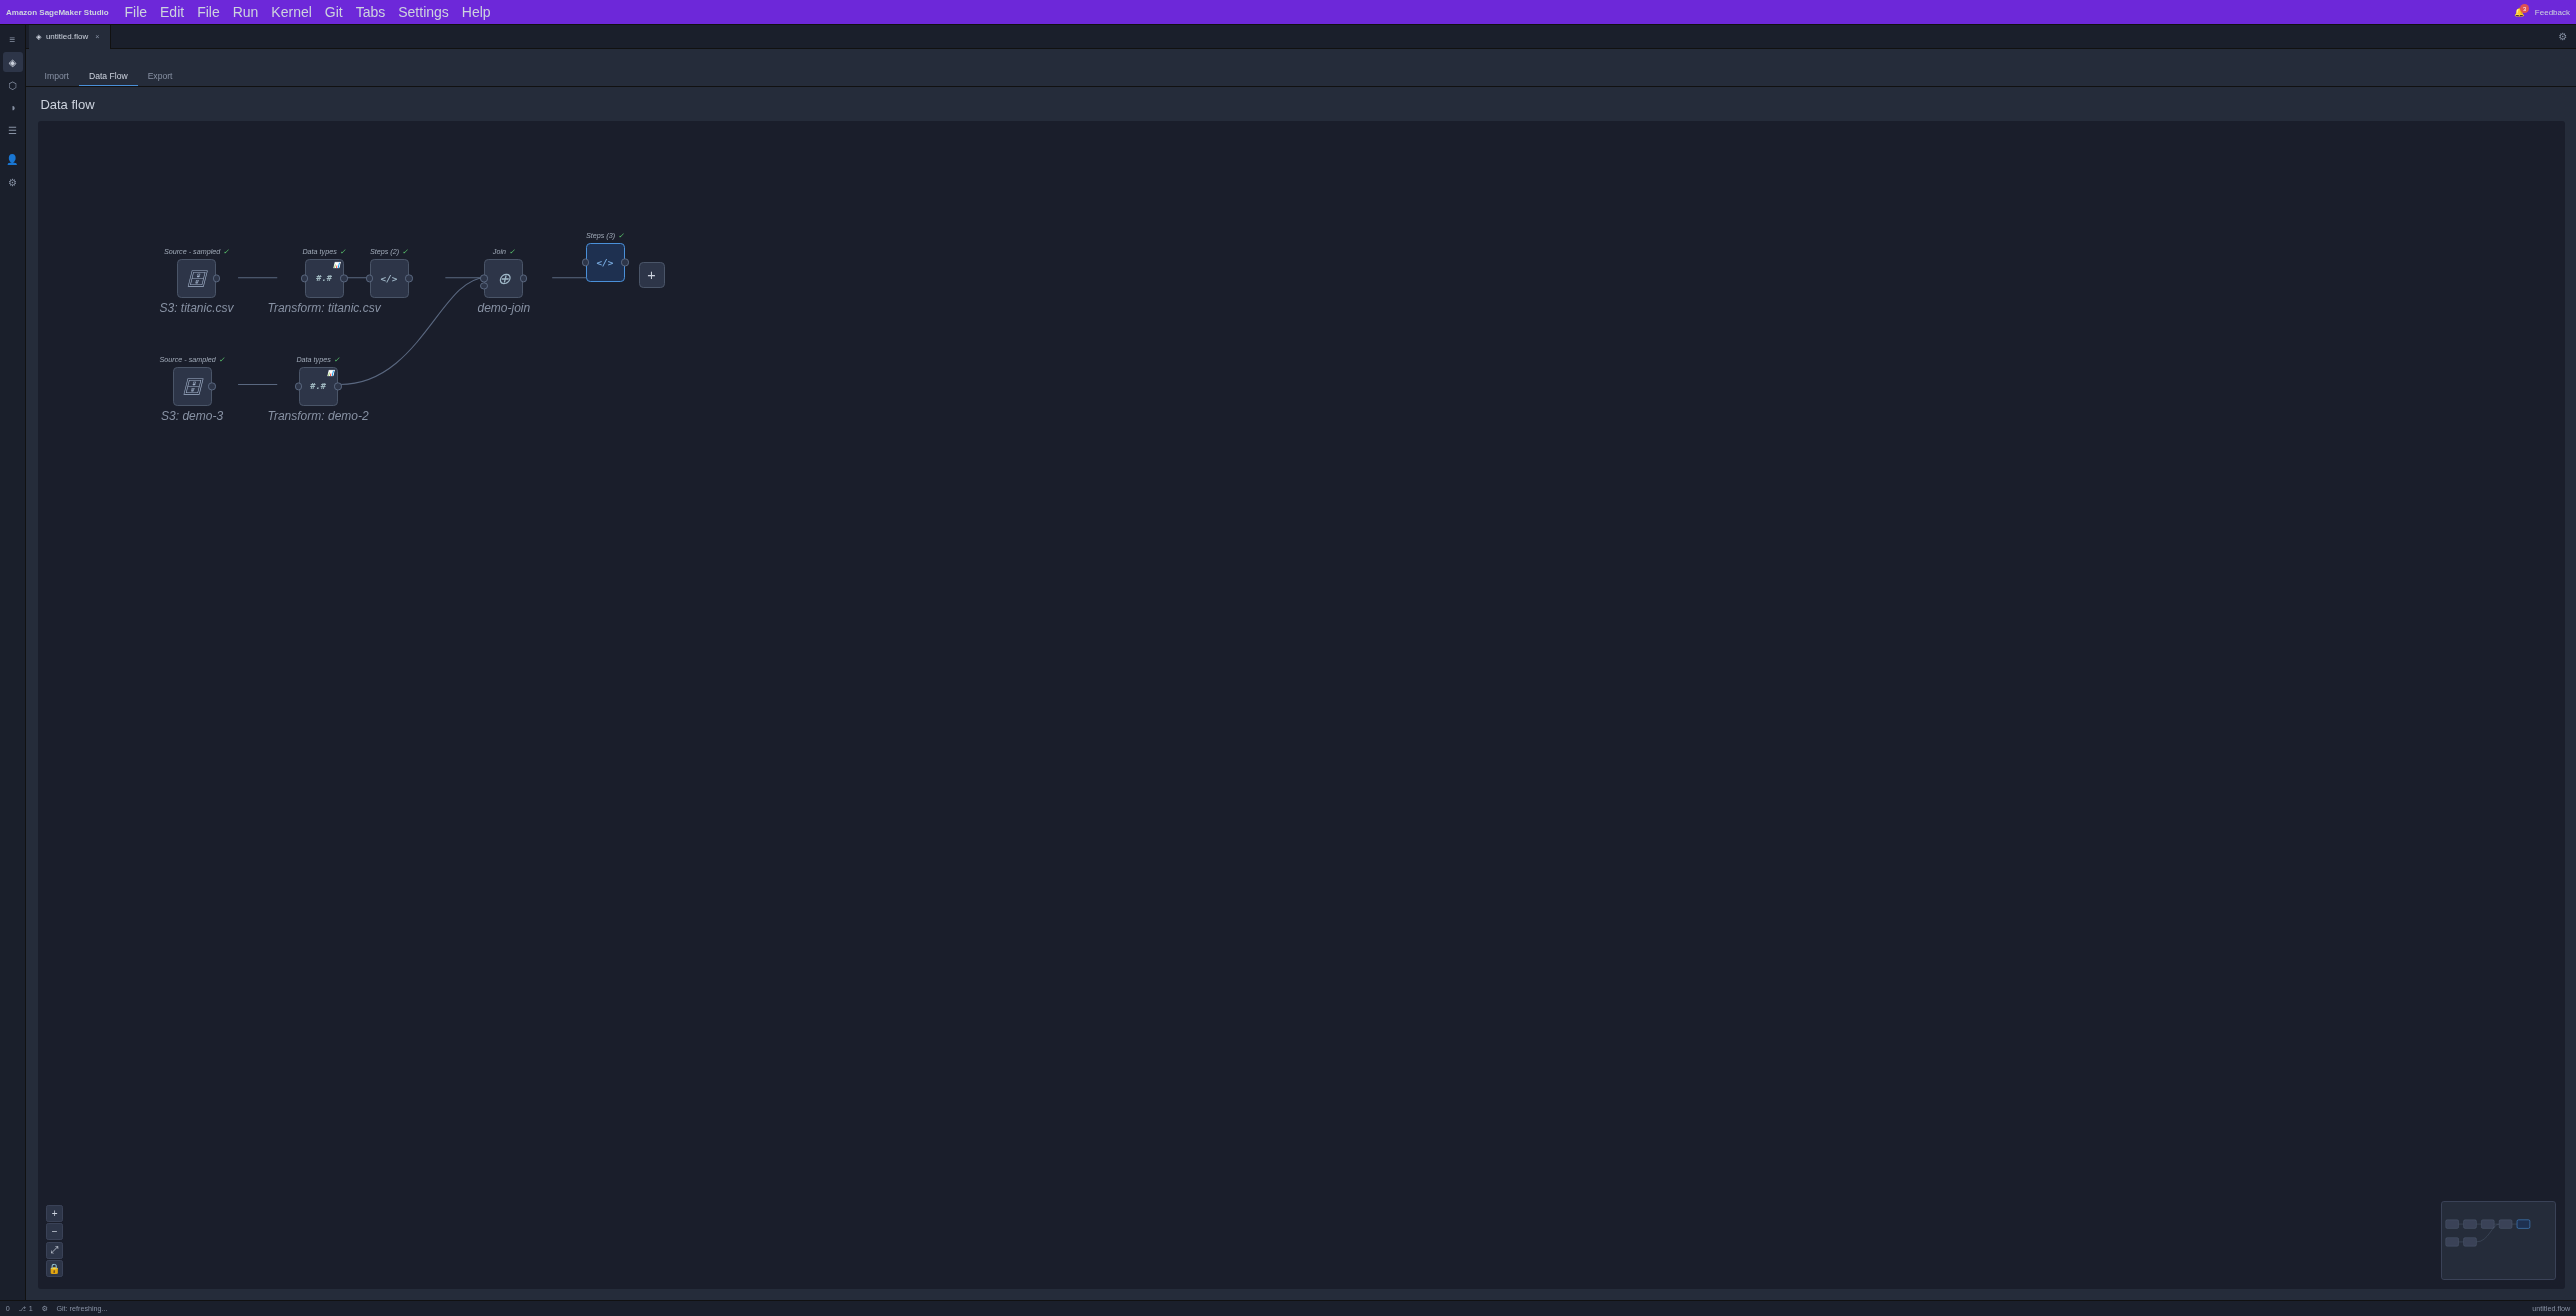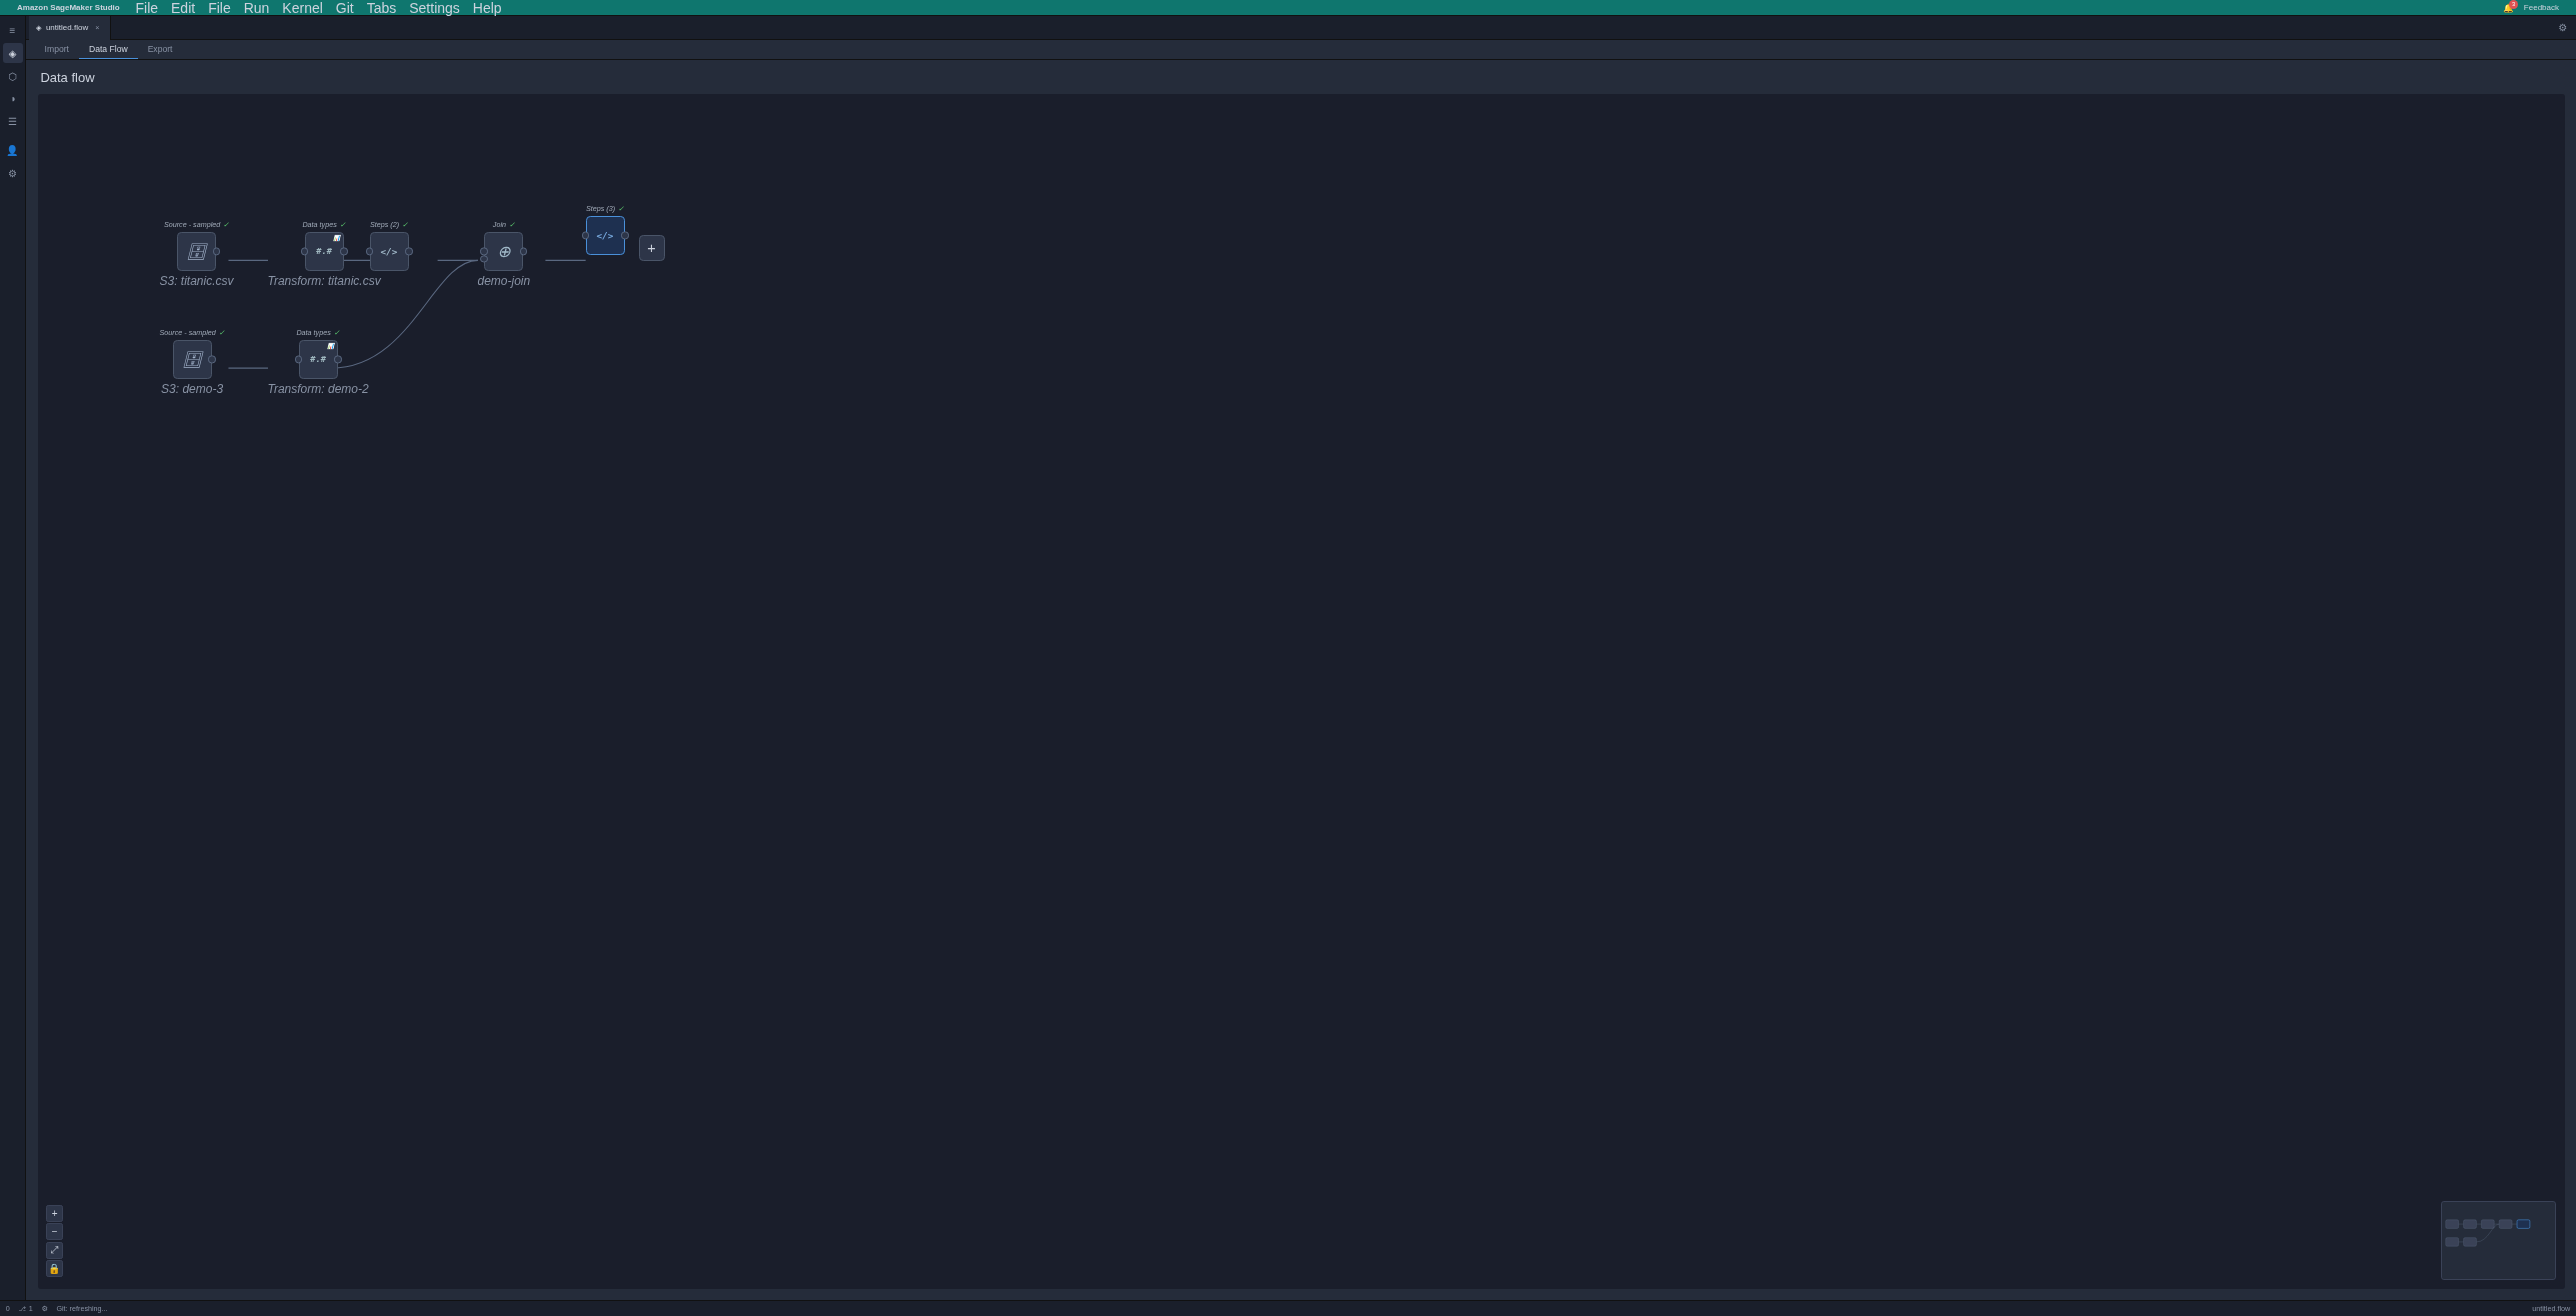--- a/index.html
+++ b/index.html
@@ -1,19 +1,19 @@
 <!DOCTYPE html>
 <html style="font-size:11.5px"><head>
   <meta charset="utf-8">
   <style>
     * { box-sizing: border-box; margin: 0; padding: 0; }
     body { background: #1e2430; color: #cdd3de; font-family: 'Segoe UI', Arial, sans-serif; font-size: 8.6px; height: 100vh; display: flex; flex-direction: column; overflow: hidden; }
 
     
-    #menu-bar { background: #0f766e; display: flex; align-items: center; height: 16px; padding: 0 17px; gap: 1.4px; border-bottom: 0.7px solid #111; }
+    #menu-bar { background: #6d28d9; display: flex; align-items: center; height: 25px; padding: 0 6px; gap: 1.4px; border-bottom: 0.7px solid #111; }
     #menu-bar .app-name { color: #cdd3de; font-size: 8px; font-weight: 600; margin-right: 8.6px; }
     #menu-bar .menu-item { color: #cdd3de; font-size: 14px; padding: 1.4px 5.8px; cursor: pointer; border-radius: 2.2px; }
     #menu-bar .spacer { flex: 1; }
     #menu-bar .feedback-btn { color: #cdd3de; font-size: 8px; cursor: pointer; }
     #menu-bar .bell { position: relative; margin-right: 8.6px; cursor: pointer; }
     #menu-bar .bell .badge { position: absolute; top: -2.9px; right: -4.3px; background: #e05252; color: white; border-radius: 50%; width: 9.3px; height: 9.3px; font-size: 5.8px; display: flex; align-items: center; justify-content: center; }
 
     
     #main-layout { display: flex; flex: 1; overflow: hidden; }
 
@@ -28,21 +28,21 @@
 
     
     #tab-bar { background: #1a1f2b; display: flex; align-items: center; height: 24.4px; border-bottom: 0.7px solid #111; padding: 0 2.9px; }
     #tab-bar .tab { display: flex; align-items: center; gap: 4.3px; padding: 0 7.2px; height: 24.4px; cursor: pointer; font-size: 8px; color: #8892a4; border-right: 0.7px solid #111; white-space: nowrap; }
     #tab-bar .tab.active { background: #252c3a; color: #cdd3de; }
     #tab-bar .tab .tab-icon { font-size: 7.2px; }
     #tab-bar .tab .close-icon { width: 10px; height: 10px; display: flex; align-items: center; justify-content: center; border-radius: 1.4px; font-size: 7.2px; color: #8892a4; }
     #tab-bar .settings-icon { margin-left: auto; padding: 0 5.8px; cursor: pointer; color: #8892a4; font-size: 10px; }
 
     
-    #sub-tab-bar { background: #252c3a; display: flex; align-items: flex-end; height: 20px; padding: 0 8.6px; border-bottom: 0.7px solid #111; }
+    #sub-tab-bar { background: #252c3a; display: flex; align-items: flex-end; height: 38px; padding: 0 8.6px; border-bottom: 0.7px solid #111; }
     #sub-tab-bar .sub-tab { padding: 4.3px 10px; font-size: 8.6px; cursor: pointer; color: #8892a4; border-bottom: 1.4px solid transparent; }
     #sub-tab-bar .sub-tab.active { color: #cdd3de; border-bottom: 1.4px solid #4a90d9; }
 
     
     #page-content { flex: 1; display: flex; flex-direction: column; overflow: hidden; background: #252c3a; }
     #page-header { padding: 10px 14.4px 5.8px 14.4px; }
     #page-header h1 { font-size: 13px; font-weight: 400; color: #cdd3de; margin-bottom: 2.9px; }
     #page-header p { font-size: 8px; color: #8892a4; }
 
     

